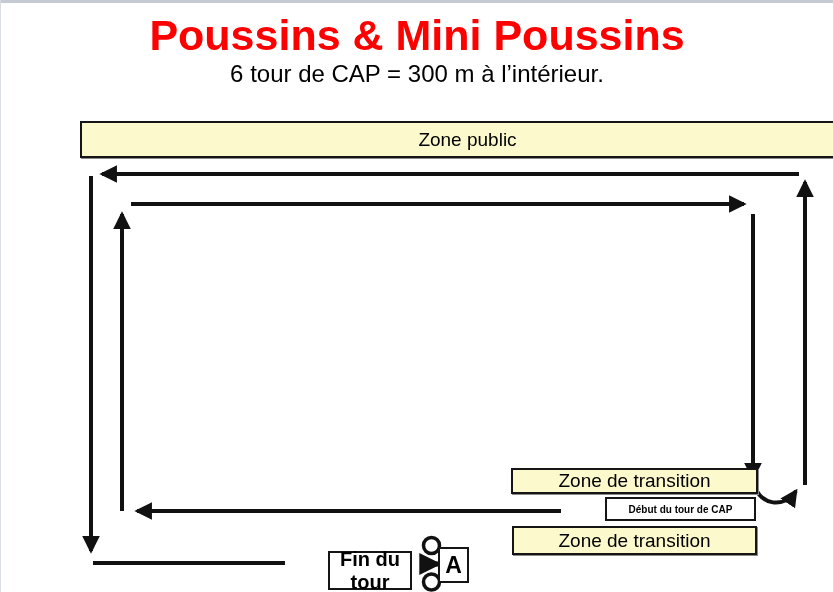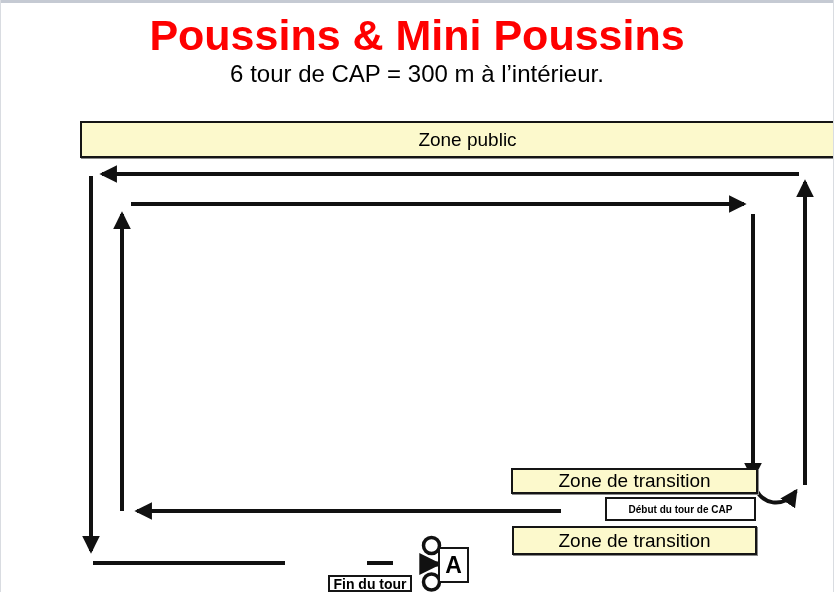--- a/index.html
+++ b/index.html
@@ -42,21 +42,21 @@
   .zone-public{left:35px;top:121px;width:775px;height:37px;font-size:19px;box-shadow:1px 1px 0 #8a8a8a;}
   .bassin{
     left:142px;top:218px;width:571px;height:247px;
     background:#a9d4f6;border:2px solid #151515;
     font-size:43px;z-index:1;
   }
   .sortie{left:611px;top:401px;width:99px;height:60px;font-size:20px;font-weight:bold;line-height:1.25;flex-direction:column;}
   .zt-top{left:466px;top:468px;width:247px;height:26px;font-size:19px;box-shadow:1px 1px 0 #8a8a8a;}
   .debut{left:560px;top:497px;width:151px;height:24px;font-size:10px;font-weight:bold;}
   .zt-bottom{left:467px;top:526px;width:245px;height:29px;font-size:19px;box-shadow:1px 1px 0 #8a8a8a;}
-  .fin{left:283px;top:575px;width:84px;height:17px;font-size:14px;font-weight:bold;}
+  .fin{left:283px;top:551px;width:84px;height:39px;font-size:20px;font-weight:bold;}
   .abox{left:393px;top:547px;width:31px;height:36px;font-size:23px;font-weight:bold;}
   .arrow-layer{
     position:absolute;left:0;top:0;width:834px;height:592px;
     z-index:2;pointer-events:none;
   }
 </style>
 </head>
 <body>
 
 <div class="stage">

